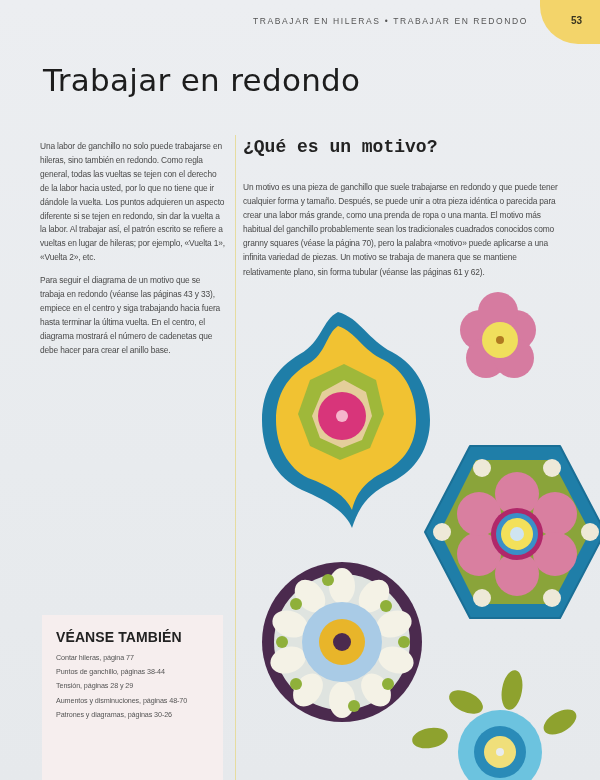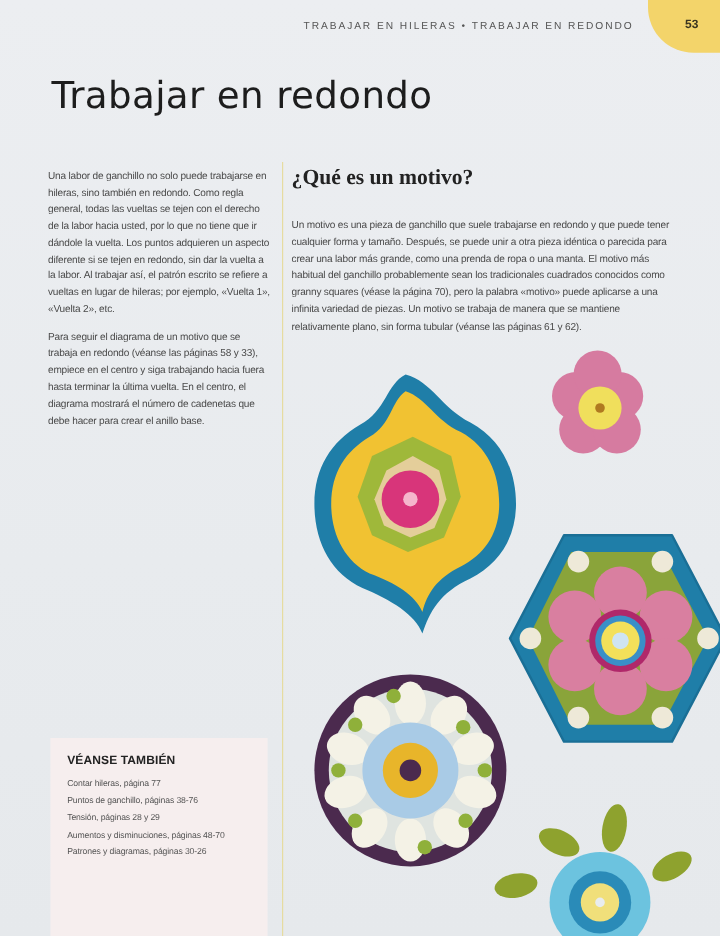--- a/index.html
+++ b/index.html
@@ -42,35 +42,35 @@
     letter-spacing: -0.15px;
   }
   .left-col p { margin-bottom: 9px; }
   .divider {
     position: absolute; left: 235px; top: 135px; width: 1px; height: 645px;
     background: #e6dca0;
   }
   .section-title {
     position: absolute; left: 243px; top: 137px;
     font-size: 18px; color: #222;
-    font-family: Liberation Serif, serif;
+    font-family: Liberation Mono, monospace;
     text-align: right;
   }
   .intro {
     position: absolute; left: 243px; top: 180px; width: 320px;
     font-size: 8.4px; line-height: 14.1px; color: #4a4a4a;
     letter-spacing: -0.15px;
   }
   .sidebar-box {
     position: absolute; left: 42px; top: 615px; width: 181px; height: 170px;
     background: #f6eeee;
     padding: 14px 14px 0 14px;
   }
   .sidebar-box h3 {
-    font-size: 10px; font-weight: bold; color: #222;
+    font-size: 14px; font-weight: bold; color: #222;
     margin-bottom: 6px; letter-spacing: 0.1px;
   }
   .sidebar-box li {
     list-style: none; font-size: 7.2px; line-height: 14.2px; color: #555;
     letter-spacing: -0.1px;
   }
   .photo { position: absolute; left: 236px; top: 290px; width: 364px; height: 490px; }
   .photo svg { width: 100%; height: 100%; display: block; }
 </style>
 </head>
@@ -82,33 +82,33 @@
   <div class="page-num">53</div>
 
   <div class="running-head">
     <span>Trabajar en hileras</span><span class="sep">•</span><span>Trabajar en redondo</span>
   </div>
 
   <h1 class="title">Trabajar en redondo</h1>
 
   <div class="left-col">
     <p>Una labor de ganchillo no solo puede trabajarse en hileras, sino también en redondo. Como regla general, todas las vueltas se tejen con el derecho de la labor hacia usted, por lo que no tiene que ir dándole la vuelta. Los puntos adquieren un aspecto diferente si se tejen en redondo, sin dar la vuelta a la labor. Al trabajar así, el patrón escrito se refiere a vueltas en lugar de hileras; por ejemplo, «Vuelta 1», «Vuelta 2», etc.</p>
-    <p>Para seguir el diagrama de un motivo que se trabaja en redondo (véanse las páginas 58 y 33), empiece en el centro y siga trabajando hacia fuera hasta terminar la última vuelta. En el centro, el diagrama mostrará el número de cadenetas que debe hacer para crear el anillo base.</p>
+    <p>Para seguir el diagrama de un motivo que se trabaja en redondo (véanse las páginas 43 y 33), empiece en el centro y siga trabajando hacia fuera hasta terminar la última vuelta. En el centro, el diagrama mostrará el número de cadenetas que debe hacer para crear el anillo base.</p>
   </div>
 
   <div class="divider"></div>
 
   <h2 class="section-title">¿Qué es un motivo?</h2>
   <p class="intro">Un motivo es una pieza de ganchillo que suele trabajarse en redondo y que puede tener cualquier forma y tamaño. Después, se puede unir a otra pieza idéntica o parecida para crear una labor más grande, como una prenda de ropa o una manta. El motivo más habitual del ganchillo probablemente sean los tradicionales cuadrados conocidos como granny squares (véase la página 70), pero la palabra «motivo» puede aplicarse a una infinita variedad de piezas. Un motivo se trabaja de manera que se mantiene relativamente plano, sin forma tubular (véanse las páginas 61 y 62).</p>
 
   <div class="sidebar-box">
     <h3>VÉANSE TAMBIÉN</h3>
     <ul>
       <li>Contar hileras, página 77</li>
-      <li>Puntos de ganchillo, páginas 38-76</li>
+      <li>Puntos de ganchillo, páginas 38-44</li>
       <li>Tensión, páginas 28 y 29</li>
       <li>Aumentos y disminuciones, páginas 48-70</li>
       <li>Patrones y diagramas, páginas 30-26</li>
     </ul>
   </div>
 
   <div class="photo">
     <svg viewBox="236 290 364 490" xmlns="http://www.w3.org/2000/svg">
 
       <g>

